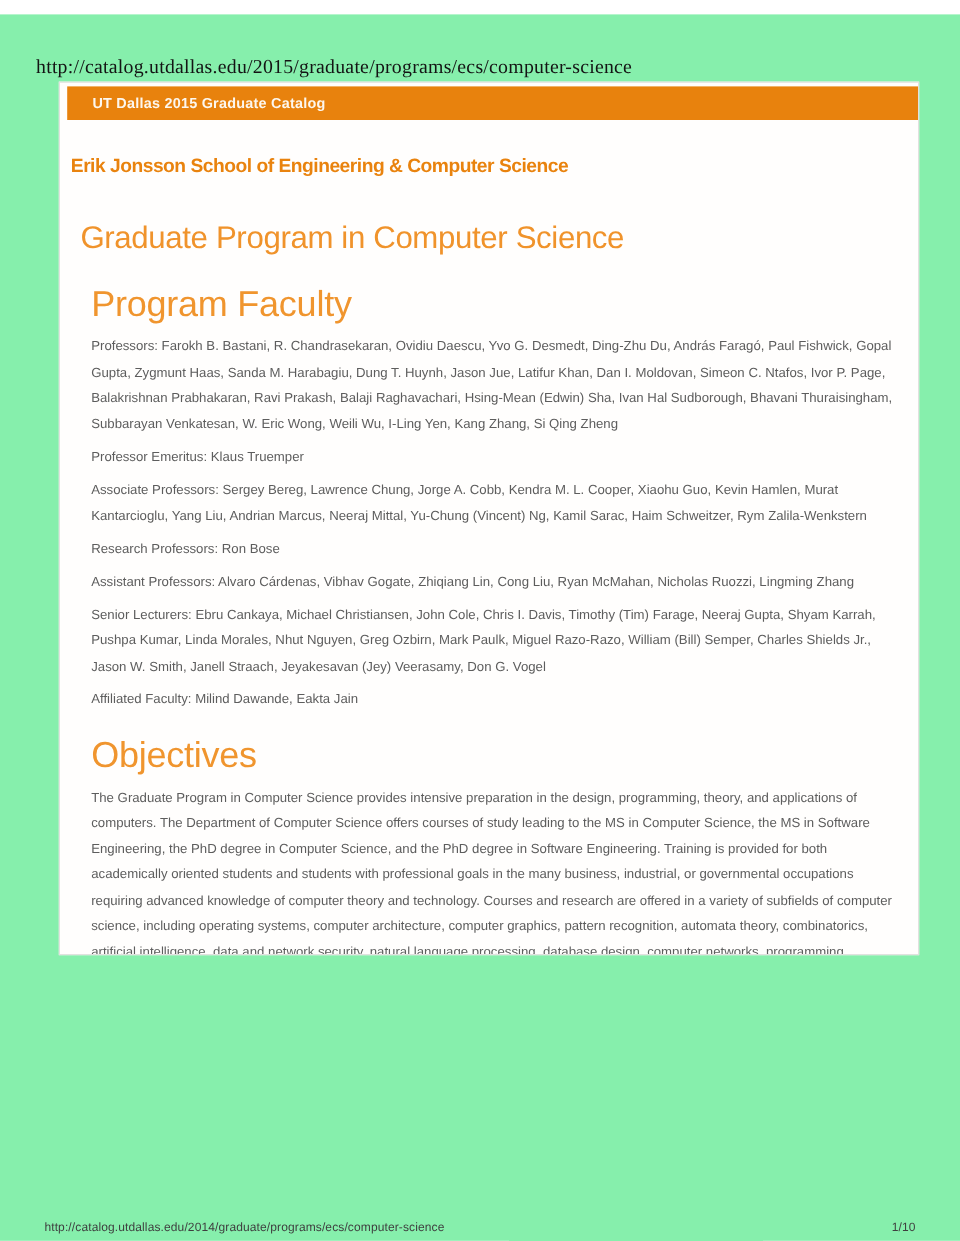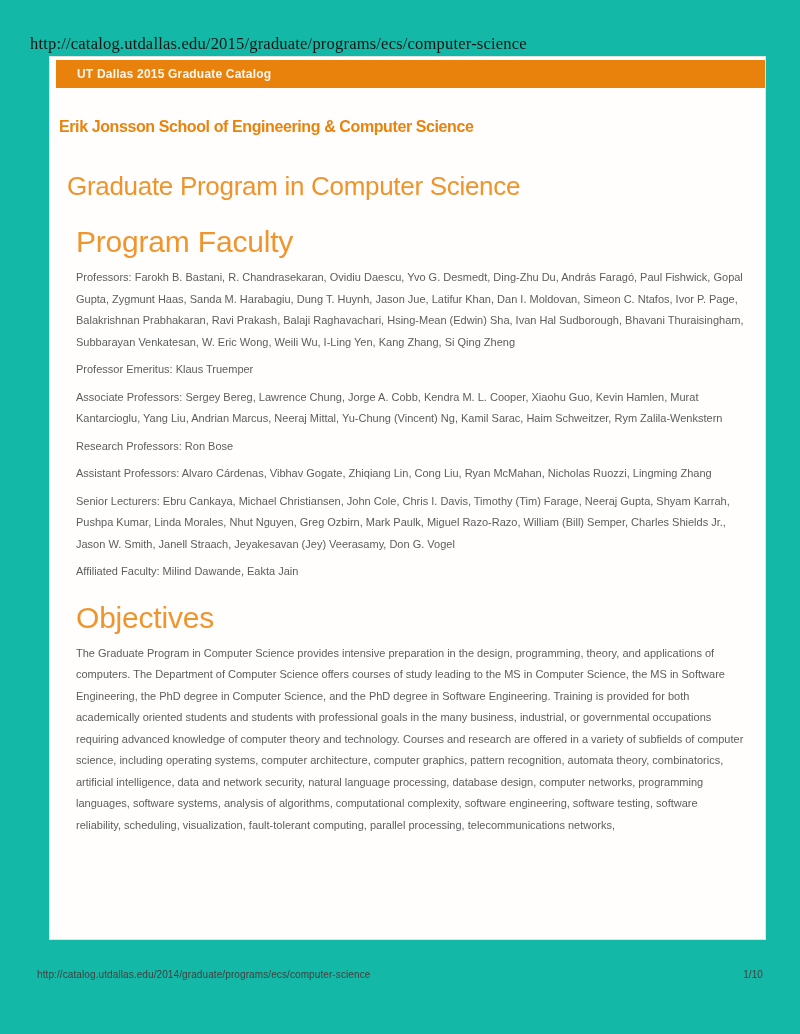--- a/index.html
+++ b/index.html
@@ -3,34 +3,34 @@
 <meta charset="utf-8">
 <style>
   * { margin: 0; padding: 0; box-sizing: border-box; }
   html, body { background: #ffffff; }
   body {
     width: 800px; height: 1034px;
     position: relative;
     font-family: "Liberation Sans", "DejaVu Sans", sans-serif;
     overflow: hidden;
   }
-  .screen { position: absolute; inset: 0; background: #14b8a6; }
+  .screen { position: absolute; inset: 0; background: #86efac; margin-top: 12px; }
 
   
   .print-url {
     position: absolute; left: 30px; top: 34px;
     font-family: "Liberation Serif", "DejaVu Serif", serif;
     font-size: 16.5px; color: #141414; letter-spacing: 0.2px;
     white-space: nowrap;
   }
 
   
   .page-frame {
     position: absolute; left: 49px; top: 56px;
-    width: 717px; height: 884px;
+    width: 717px; height: 728px;
     background: #fffefd;
     border: 1px solid #e2e1df;
     overflow: hidden;
   }
 
   .banner {
     margin: 3px 0 0 6px;
     height: 28px; line-height: 28px;
     background: #E8820D;
     color: #fdf7ee;
@@ -62,21 +62,21 @@
 
   p.body-p {
     margin: 6px 20px 0 26px;
     font-size: 11px; line-height: 21.5px;
     color: #5D5D5D;
   }
   p.first { margin-top: 12px; }
 
   
   .print-footer {
-    position: absolute; left: 37px; right: 37px; top: 969px;
+    position: absolute; left: 37px; right: 37px; top: 1006px;
     display: flex; justify-content: space-between; align-items: baseline;
     font-size: 10px; color: #3f3f3f; letter-spacing: 0.1px; gap: 27px;
   }
 </style>
 </head>
 <body>
 
 <div class="screen">
 
   <div class="print-url">http://catalog.utdallas.edu/2015/graduate/programs/ecs/computer-science</div>

